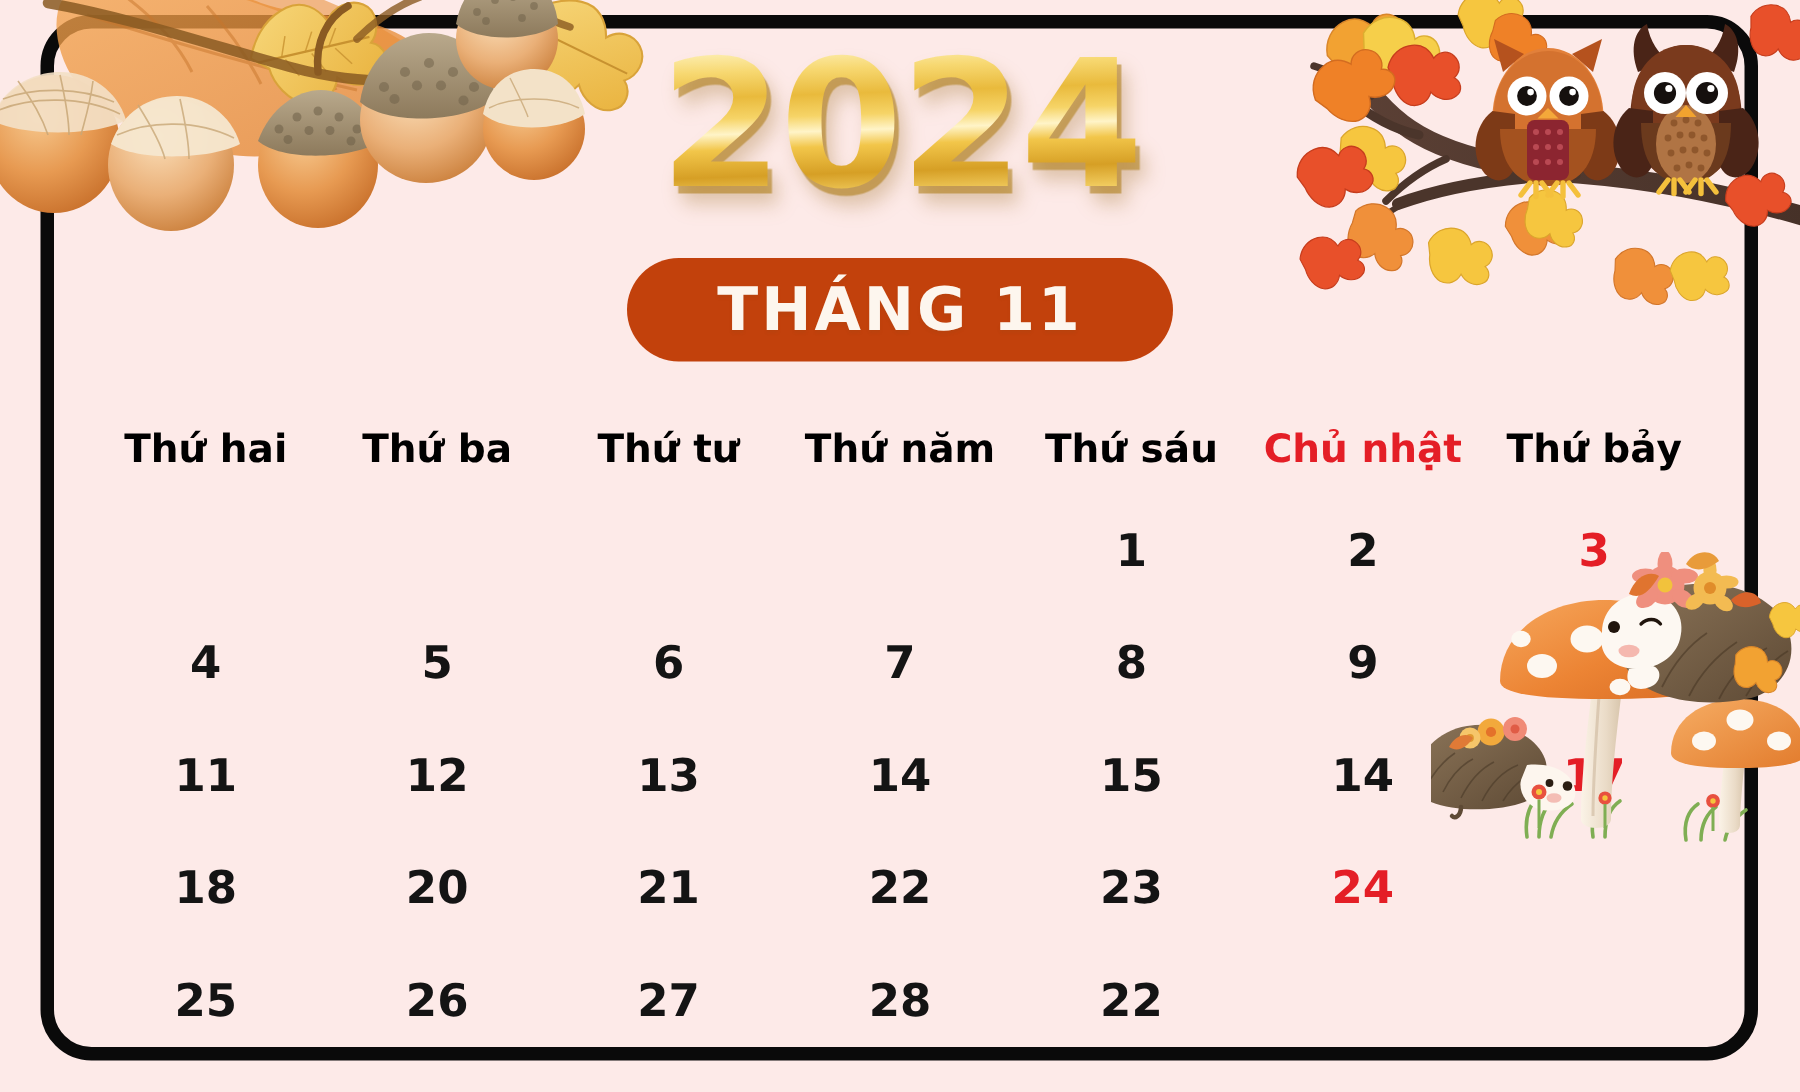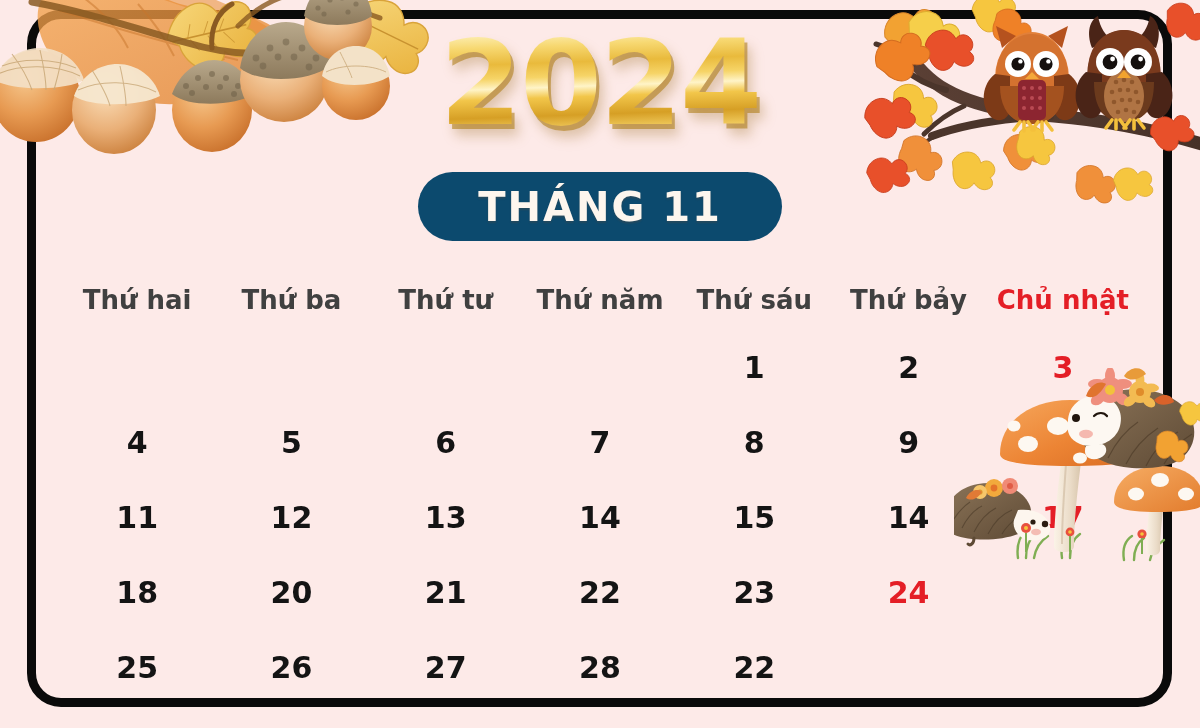--- a/index.html
+++ b/index.html
@@ -46,21 +46,21 @@
     color:transparent;
     -webkit-text-fill-color:transparent;
     filter:drop-shadow(3px 5px 0px rgba(171,120,12,.55))
            drop-shadow(5px 9px 6px rgba(150,100,20,.30));
     padding:0 6px;
   }
 
   .month-pill {
     position:absolute; left:50%; top:172px; transform:translateX(-50%);
     width:364px; height:69px;
-    background:#0c4a6e;
+    background:#c2410c;
     border-radius:40px;
     display:flex; align-items:center; justify-content:center;
     z-index:7;
   }
   .month-pill .label {
     color:#fdf6ee;
     font-size:40px;
     font-weight:bold;
     letter-spacing:2px;
     font-family:"DejaVu Sans", sans-serif;
@@ -77,21 +77,21 @@
   .row { display:grid; grid-template-columns:repeat(7,1fr); }
   .row.head { margin-bottom:6px; }
   .cell {
     display:flex; align-items:center; justify-content:center;
     font-family:"DejaVu Sans", sans-serif;
   }
   .row.head .cell {
     height:48px;
     font-size:26px;
     font-weight:bold;
-    color:#404040;
+    color:#000000;
   }
   .row.head .cell.sun { color:#e41e26; }
   .row.days .cell {
     height:75px;
     font-size:30px;
     font-weight:bold;
     color:#141414;
   }
   .row.days .cell.sun { color:#e41e26; }
   .row.days .cell.empty { color:transparent; }
@@ -119,22 +119,22 @@
     </div>
   </div>
 
   <div class="grid">
     <div class="row head" id="headRow">
         <div class="cell">Thứ hai</div>
         <div class="cell">Thứ ba</div>
         <div class="cell">Thứ tư</div>
         <div class="cell">Thứ năm</div>
         <div class="cell">Thứ sáu</div>
+        <div class="cell sun">Chủ nhật</div>
         <div class="cell">Thứ bảy</div>
-        <div class="cell sun">Chủ nhật</div>
       </div>
     <div id="weekRows">
         <div class="row days">
           <div class="cell empty"></div>
           <div class="cell empty"></div>
           <div class="cell empty"></div>
           <div class="cell empty"></div>
           <div class="cell">1</div>
           <div class="cell">2</div>
           <div class="cell sun">3</div>

